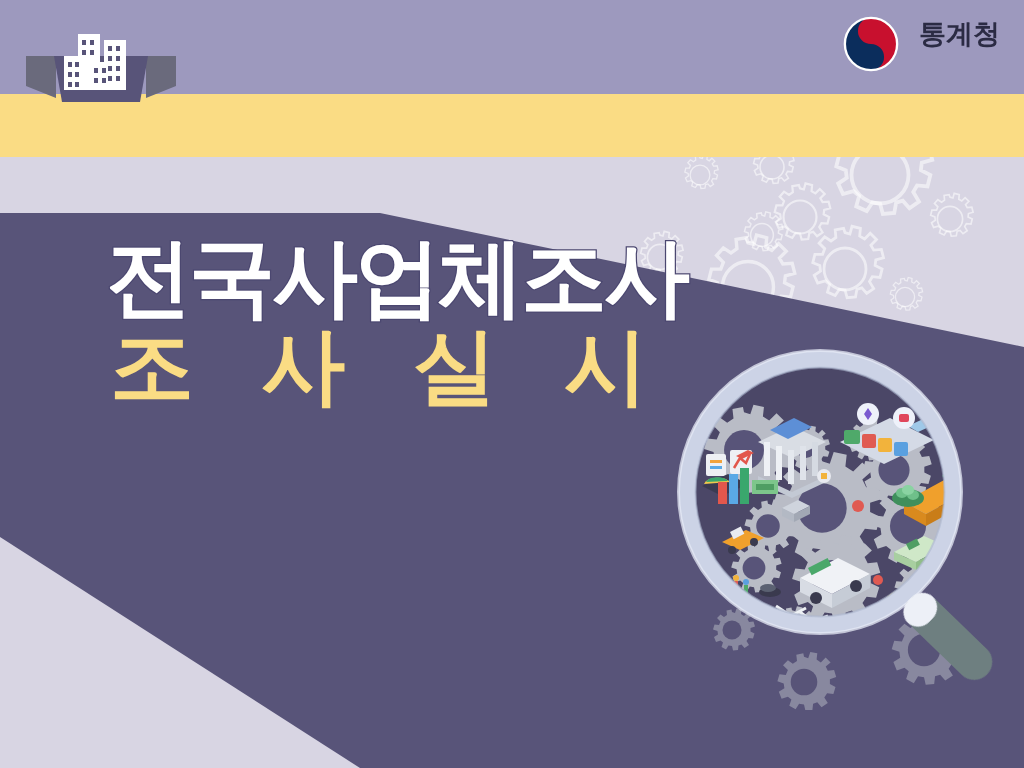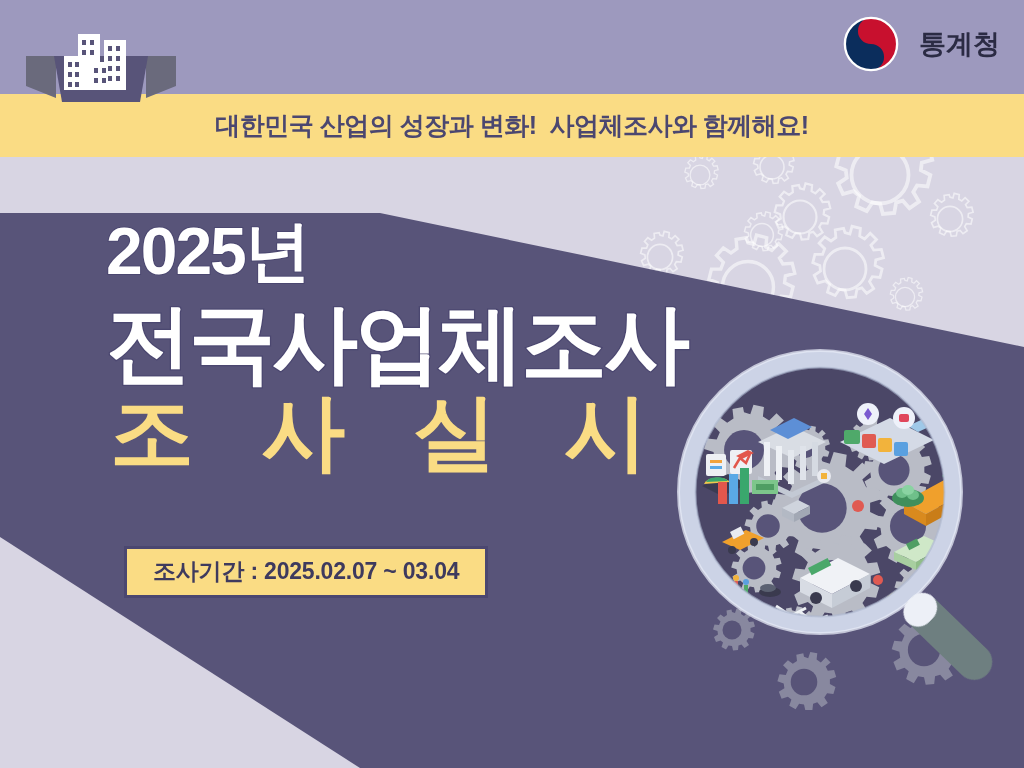--- a/index.html
+++ b/index.html
@@ -53,21 +53,20 @@
     left: 26px; top: 26px;
     width: 150px; height: 76px;
     z-index: 6;
   }
 
   
   .gov-logo {
     position: absolute;
     right: 24px; top: 16px;
     display: flex;
-    align-items: center;
     gap: 20px;
     z-index: 6;
   }
   .gov-logo .mark { width: 56px; height: 56px; display: block; }
   .gov-logo .wordmark {
     font-size: 27px;
     font-weight: 700;
     color: #2b2b44;
     letter-spacing: 0px;
   }
@@ -377,21 +376,20 @@
     <circle cx="148" cy="162" r="124.5" fill="none" stroke="#aeb7cf" stroke-width="2" opacity="0.6"></circle>
 
     <g transform="rotate(44 246 272)">
       <rect x="238" y="258" width="108" height="36" rx="18" fill="#6e7f80"></rect>
       <rect x="238" y="258" width="30" height="36" rx="16" fill="#edf0f7"></rect>
     </g>
   </svg>
 
   <div class="header-band"></div>
   <div class="yellow-band"></div>
-  <div class="tagline">대한민국 산업의 성장과 변화!  사업체조사와 함께해요!</div>
 
   <svg class="ribbon" viewBox="0 0 150 76" xmlns="http://www.w3.org/2000/svg">
     <polygon points="0,30 30,30 30,72 0,60" fill="#6a6a7c"></polygon>
     <polygon points="150,30 120,30 120,72 150,60" fill="#6a6a7c"></polygon>
     <polygon points="28,30 122,30 114,76 36,76" fill="#585479"></polygon>
     <g fill="#ffffff">
       <rect x="52" y="8" width="22" height="56"></rect>
       <rect x="78" y="14" width="22" height="50"></rect>
       <rect x="38" y="30" width="18" height="34"></rect>
       <rect x="64" y="36" width="20" height="28"></rect>
@@ -427,20 +425,18 @@
       <circle cx="30" cy="30" r="28" fill="#ffffff"></circle>
       <path d="M30,2 A28,28 0 1,1 29.9,2 Z" fill="#c8102e"></path>
       <path d="M30,2 A28,28 0 0,0 30,58 A14,14 0 0,0 30,30 A14,14 0 0,1 30,2 Z" fill="#0b2d5c"></path>
       <path d="M44,16 A14,14 0 0,1 30,30 A14,14 0 0,1 44,16 Z" fill="#ffffff" opacity="0.0"></path>
       <circle cx="30" cy="30" r="28" fill="none" stroke="#ffffff" stroke-width="2.5"></circle>
     </svg>
     <span class="wordmark">통계청</span>
   </div>
 
   <div class="headline">
-    <div class="line-year">2025년</div>
     <div class="line-main">전국사업체조사</div>
     <div class="line-sub">조 사 실 시</div>
   </div>
 
-  <div class="period-badge">조사기간 : 2025.02.07 ~ 03.04</div>
 
 </div>
 
 </body></html>

